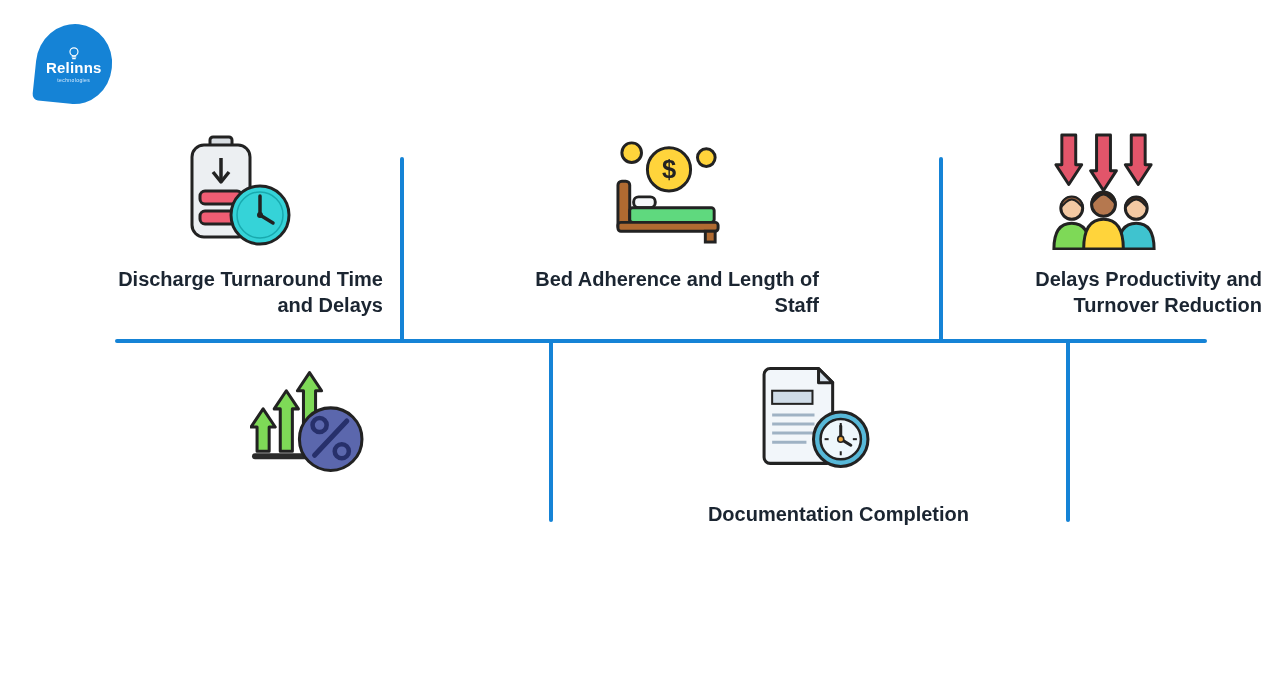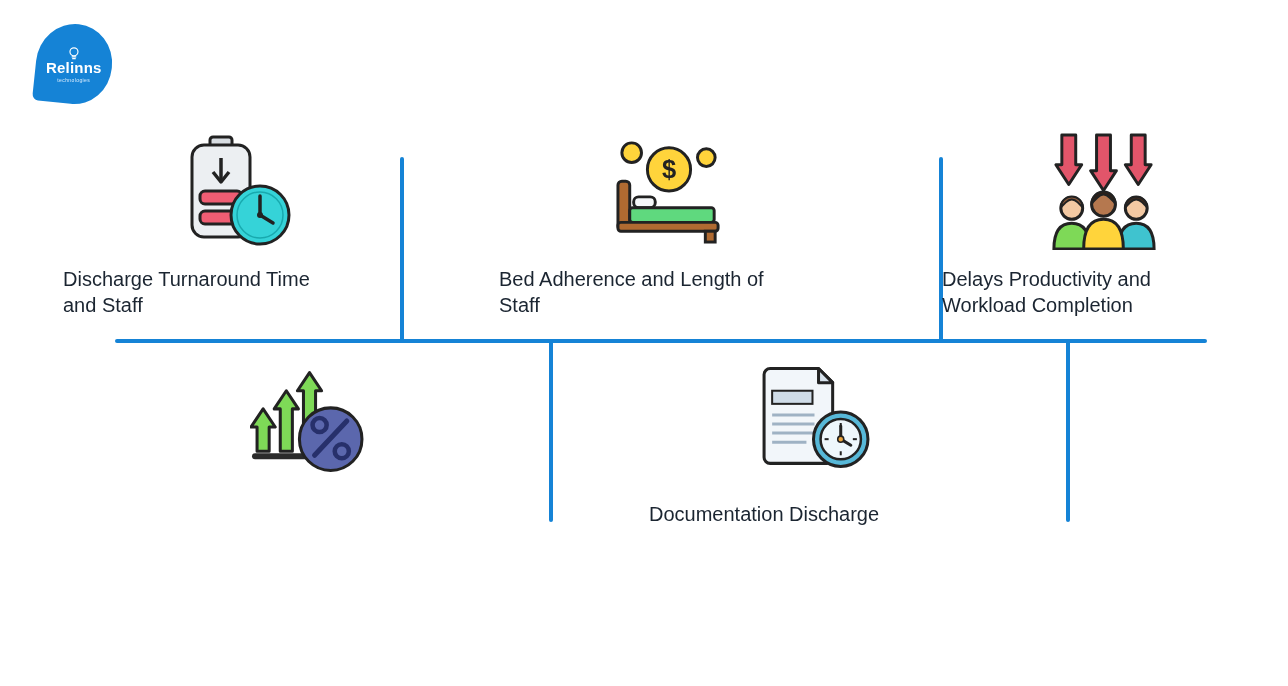--- a/index.html
+++ b/index.html
@@ -50,24 +50,24 @@
 
   .icon-1 { left: 172px;  top: 132px; width: 120px; height: 120px; }
   .icon-2 { left: 610px;  top: 136px; width: 118px; height: 108px; }
   .icon-3 { left: 1042px; top: 132px; width: 124px; height: 118px; }
   .icon-4 { left: 250px;  top: 366px; width: 116px; height: 114px; }
   .icon-5 { left: 756px;  top: 364px; width: 116px; height: 114px; }
 
   .label {
     position: absolute;
     width: 320px;
-    text-align: left;
+    text-align: right;
     font-size: 20px;
     line-height: 26px;
-    font-weight: normal;
+    font-weight: bold;
     color: var(--text, #1b2531);
   }
   .label-1 { left: 63px;  top: 266px; }
   .label-2 { left: 499px; top: 266px; }
   .label-3 { left: 942px; top: 266px; }
   .label-4 { left: 135px; top: 501px; }
   .label-5 { left: 649px; top: 501px; }
 </style>
 </head>
 <body>
@@ -101,21 +101,21 @@
       <rect x="28" y="78" width="42" height="13" rx="5" fill="#ef5d73" stroke="#222" stroke-width="3"></rect>
       <circle cx="88" cy="82" r="29" fill="#35d3d8" stroke="#222" stroke-width="3"></circle>
       <circle cx="88" cy="82" r="23" fill="none" stroke="#18a9ae" stroke-width="1.5"></circle>
       <line x1="88" y1="82" x2="88" y2="63" stroke="#222" stroke-width="3.5" stroke-linecap="round"></line>
       <line x1="88" y1="82" x2="101" y2="90" stroke="#222" stroke-width="3.5" stroke-linecap="round"></line>
       <circle cx="88" cy="82" r="3" fill="#222"></circle>
     </svg>
   </div>
   <div class="label label-1">
     <div>Discharge Turnaround Time</div>
-    <div>and Staff</div>
+    <div>and Delays</div>
   </div>
 
   <div class="icon-box icon-2">
     <svg viewBox="0 0 120 110">
       <circle cx="22" cy="17" r="10" fill="#ffd43b" stroke="#222" stroke-width="3"></circle>
       <circle cx="98" cy="22" r="9" fill="#ffd43b" stroke="#222" stroke-width="3"></circle>
       <circle cx="60" cy="34" r="22" fill="#ffd43b" stroke="#222" stroke-width="3"></circle>
       <text x="60" y="43" font-size="26" font-weight="bold" text-anchor="middle" fill="#222">$</text>
       <rect x="8" y="46" width="12" height="50" rx="4" fill="#b06a31" stroke="#222" stroke-width="3"></rect>
       <rect x="24" y="62" width="22" height="11" rx="5" fill="#f5f7f9" stroke="#222" stroke-width="3"></rect>
@@ -140,21 +140,21 @@
       <path d="M19 75 A11 11 0 0 1 41 75 L36 70 Q30 64 24 70 Z" fill="#8a5a3b" stroke="#222" stroke-width="2"></path>
       <circle cx="95" cy="76" r="11" fill="#f3c9a3" stroke="#222" stroke-width="3"></circle>
       <path d="M84 75 A11 11 0 0 1 106 75 L101 70 Q95 64 89 70 Z" fill="#3c2a1e" stroke="#222" stroke-width="2"></path>
       <path d="M42 117 Q42 87 62 87 Q82 87 82 117 Z" fill="#ffd43b" stroke="#222" stroke-width="3"></path>
       <circle cx="62" cy="72" r="12" fill="#b5784f" stroke="#222" stroke-width="3"></circle>
       <path d="M50 71 A12 12 0 0 1 74 71 L68 65 Q62 59 56 65 Z" fill="#2e2018" stroke="#222" stroke-width="2"></path>
     </svg>
   </div>
   <div class="label label-3">
     <div>Delays Productivity and</div>
-    <div>Workload Completion</div>
+    <div>Turnover Reduction</div>
   </div>
 
   <div class="icon-box icon-4">
     <svg viewBox="0 0 115 112">
       <rect x="2" y="86" width="72" height="6" rx="3" fill="#2b2b2b"></rect>
       <path d="M7 84 L7 60 L1 60 L13 42 L25 60 L19 60 L19 84 Z" fill="#7ed957" stroke="#222" stroke-width="3" stroke-linejoin="round"></path>
       <path d="M30 84 L30 42 L24 42 L36 24 L48 42 L42 42 L42 84 Z" fill="#7ed957" stroke="#222" stroke-width="3" stroke-linejoin="round"></path>
       <path d="M53 84 L53 24 L47 24 L59 6 L71 24 L65 24 L65 84 Z" fill="#7ed957" stroke="#222" stroke-width="3" stroke-linejoin="round"></path>
       <circle cx="80" cy="72" r="31" fill="#5b67ad" stroke="#222" stroke-width="3"></circle>
       <line x1="64" y1="88" x2="96" y2="54" stroke="#27306b" stroke-width="5" stroke-linecap="round"></line>
@@ -177,16 +177,16 @@
       <line x1="84" y1="58" x2="84" y2="62" stroke="#222" stroke-width="2"></line>
       <line x1="84" y1="86" x2="84" y2="90" stroke="#222" stroke-width="2"></line>
       <line x1="68" y1="74" x2="72" y2="74" stroke="#222" stroke-width="2"></line>
       <line x1="96" y1="74" x2="100" y2="74" stroke="#222" stroke-width="2"></line>
       <line x1="84" y1="74" x2="84" y2="61" stroke="#222" stroke-width="3" stroke-linecap="round"></line>
       <line x1="84" y1="74" x2="94" y2="80" stroke="#222" stroke-width="3" stroke-linecap="round"></line>
       <circle cx="84" cy="74" r="3" fill="#e8a33d" stroke="#222" stroke-width="1.5"></circle>
     </svg>
   </div>
   <div class="label label-5">
-    <div>Documentation Discharge</div>
+    <div>Documentation Completion</div>
   </div>
 
 </div>
 
 </body></html>

